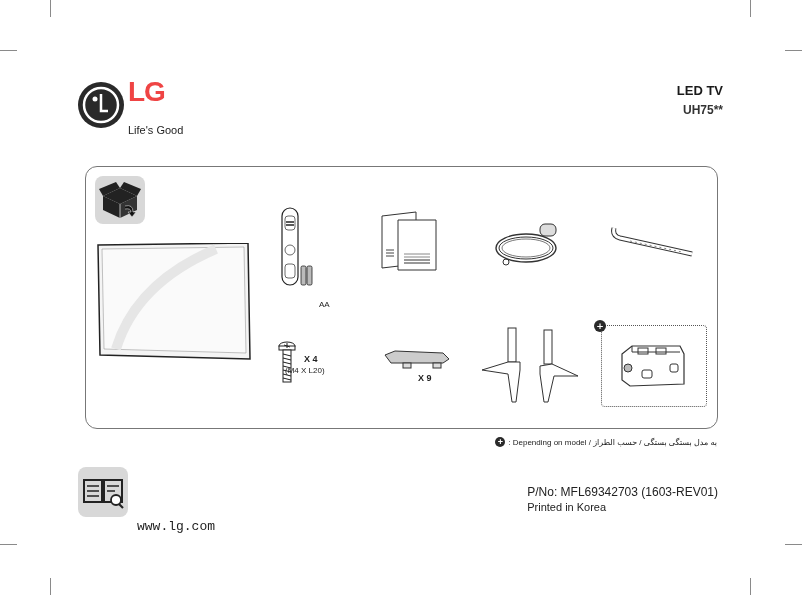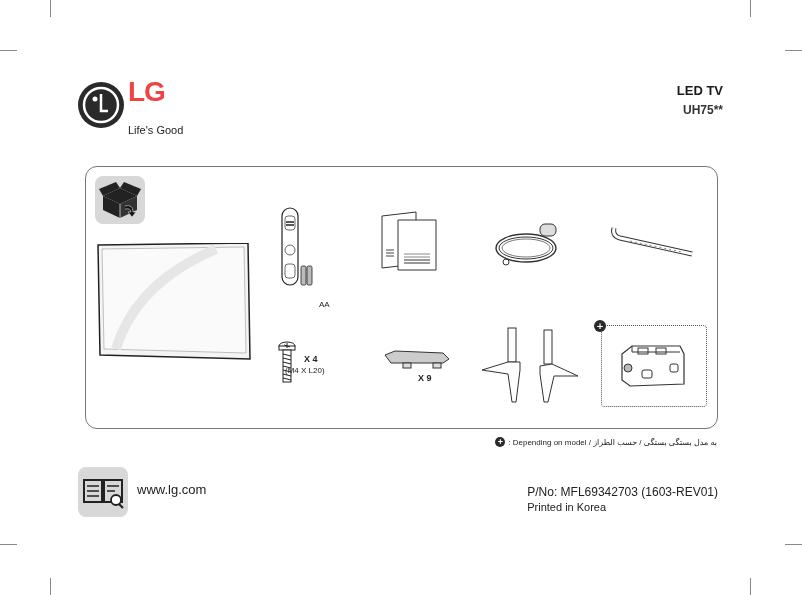--- a/index.html
+++ b/index.html
@@ -11,21 +11,21 @@
   .tagline{position:absolute;left:50px;top:42px;font-size:11px;color:#222;white-space:nowrap;font-family:"Liberation Sans",sans-serif;}
   .product{position:absolute;right:79px;top:83px;text-align:right;font-family:"Liberation Sans",sans-serif;}
   .product .t{font-weight:bold;font-size:13px;color:#1a1a1a;}
   .product .m{font-size:12px;color:#333;margin-top:5px;font-weight:bold;}
   .box{position:absolute;left:85px;top:166px;width:631px;height:261px;border:1px solid #777;border-radius:12px;}
   .icon-tile{position:absolute;background:#d8d8d8;border-radius:8px;}
   .label{position:absolute;font-family:"Liberation Sans",sans-serif;font-size:8px;color:#222;white-space:nowrap;}
   .bold{font-weight:bold;font-size:9px;}
   .note{position:absolute;right:85px;top:437px;font-size:8px;color:#222;font-family:"Liberation Sans",sans-serif;white-space:nowrap;display:flex;align-items:center;gap:3px;}
   .plus-dot{display:inline-block;width:10px;height:10px;border-radius:50%;background:#2a2a2a;color:#fff;font-size:9px;line-height:10px;text-align:center;font-weight:bold;}
-  .url{position:absolute;left:137px;top:482px;font-size:13px;font-family:Liberation Sans, sans-serif;color:#222;}
+  .url{position:absolute;left:137px;top:519px;font-size:13px;font-family:Liberation Mono, monospace;color:#222;}
   .pno{position:absolute;right:84px;top:485px;text-align:left;font-family:"Liberation Sans",sans-serif;font-size:12px;color:#222;line-height:15px;}
   .pno .p2{font-size:11px;}
 </style>
 </head>
 <body>
 
 <div class="crop" style="left:50px;top:0;width:1px;height:17px;"></div>
 <div class="crop" style="left:0;top:50px;width:17px;height:1px;"></div>
 <div class="crop" style="left:750px;top:0;width:1px;height:17px;"></div>
 <div class="crop" style="left:785px;top:50px;width:17px;height:1px;"></div>

